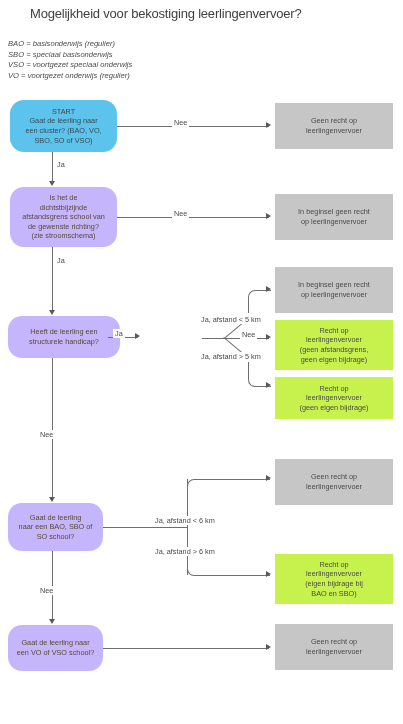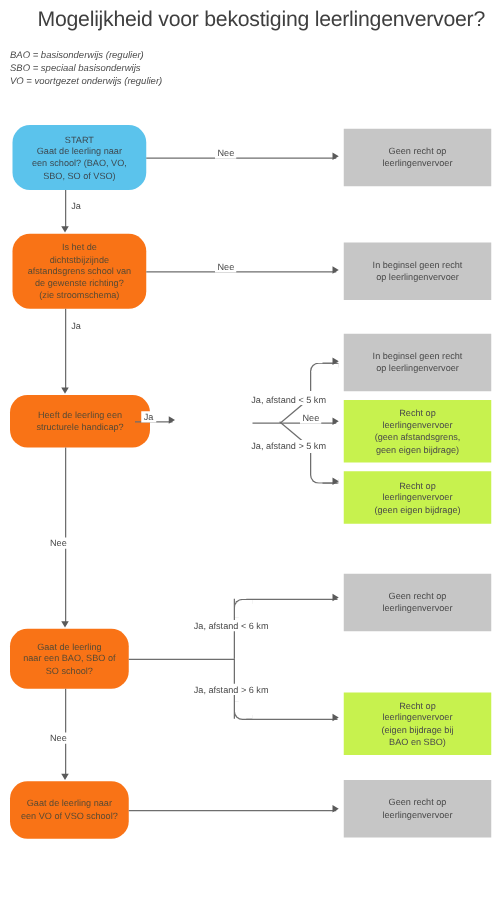--- a/index.html
+++ b/index.html
@@ -7,21 +7,21 @@
     width:403px;height:724px;
     background:#ffffff;
     font-family:"Liberation Sans", sans-serif;
     color:#4a4a4a;
     overflow:hidden;
   }
   #root{position:relative;width:403px;height:724px;}
 
   .title{
     position:absolute;left:30px;top:6px;
-    font-size:17px;
+    font-size:13px;
     color:#3f3f3f;
     letter-spacing:-0.2px;
     white-space:nowrap;
   }
 
   .legend{
     position:absolute;left:8px;top:39px;
     font-size:7.6px;
     line-height:10.6px;
     color:#4c4c4c;
@@ -36,21 +36,21 @@
     align-items:center;
     justify-content:center;
     text-align:center;
     font-size:7.3px;
     line-height:9.6px;
     padding:3px 5px;
     color:#4a4a4a;
   }
   .rounded{border-radius:14px;}
   .blue{background:#5BC3EC;color:#3c4a52;}
-  .orange{background:#f97316;color:#5a4a33;border-radius:14px;}
+  .orange{background:#c4b5fd;color:#5a4a33;border-radius:14px;}
   .gray{background:#C6C6C6;color:#4a4a4a;}
   .green{background:#C7F24E;color:#4a4a4a;}
   .node .lines{width:100%;}
   .node .lines span{display:block;}
 
   
   .hline{position:absolute;height:1.1px;background:#6e6e6e;}
   .vline{position:absolute;width:1.1px;background:#6e6e6e;}
   .arrow-r{
     position:absolute;width:0;height:0;
@@ -83,28 +83,29 @@
 </head>
 <body>
 
 <div id="root">
 
   <div class="title">Mogelijkheid voor bekostiging leerlingenvervoer?</div>
 
   <div class="legend">
     <div>BAO = basisonderwijs (regulier)</div>
     <div>SBO = speciaal basisonderwijs</div>
+    <div>VSO = voortgezet speciaal onderwijs</div>
     <div>VO = voortgezet onderwijs (regulier)</div>
   </div>
 
   <div class="node rounded blue" style="left:10px;top:100px;width:107px;height:52px;">
     <div class="lines">
       <span>START</span>
       <span>Gaat de leerling naar</span>
-      <span>een school? (BAO, VO,</span>
+      <span>een cluster? (BAO, VO,</span>
       <span>SBO, SO of VSO)</span>
     </div>
   </div>
 
   <div class="hline" style="left:117px;top:125.5px;width:152px;"></div>
   <div class="arrow-r" style="left:266px;top:122.3px;"></div>
   <div class="edgelabel" style="left:172px;top:118px;">Nee</div>
 
   <div class="node gray" style="left:275px;top:103px;width:118px;height:46px;">
     <div class="lines">
@@ -208,21 +209,21 @@
     </div>
   </div>
 
   <div class="hline" style="left:103px;top:526.5px;width:85px;"></div>
   <div class="vline" style="left:187px;top:479px;height:48px;"></div>
   <div class="vline" style="left:187px;top:527px;height:48px;"></div>
 
   <div class="elbow tl" style="left:187px;top:479px;width:14px;height:14px;"></div>
   <div class="hline" style="left:197px;top:478.5px;width:73px;"></div>
   <div class="arrow-r" style="left:266px;top:475.3px;"></div>
-  <div class="edgelabel" style="left:153px;top:496px;">Ja, afstand &lt; 6 km</div>
+  <div class="edgelabel" style="left:153px;top:516px;">Ja, afstand &lt; 6 km</div>
 
   <div class="node gray" style="left:275px;top:459px;width:118px;height:46px;">
     <div class="lines">
       <span>Geen recht op</span>
       <span>leerlingenvervoer</span>
     </div>
   </div>
 
   <div class="elbow bl" style="left:187px;top:561px;width:14px;height:14px;"></div>
   <div class="hline" style="left:197px;top:574.5px;width:73px;"></div>

